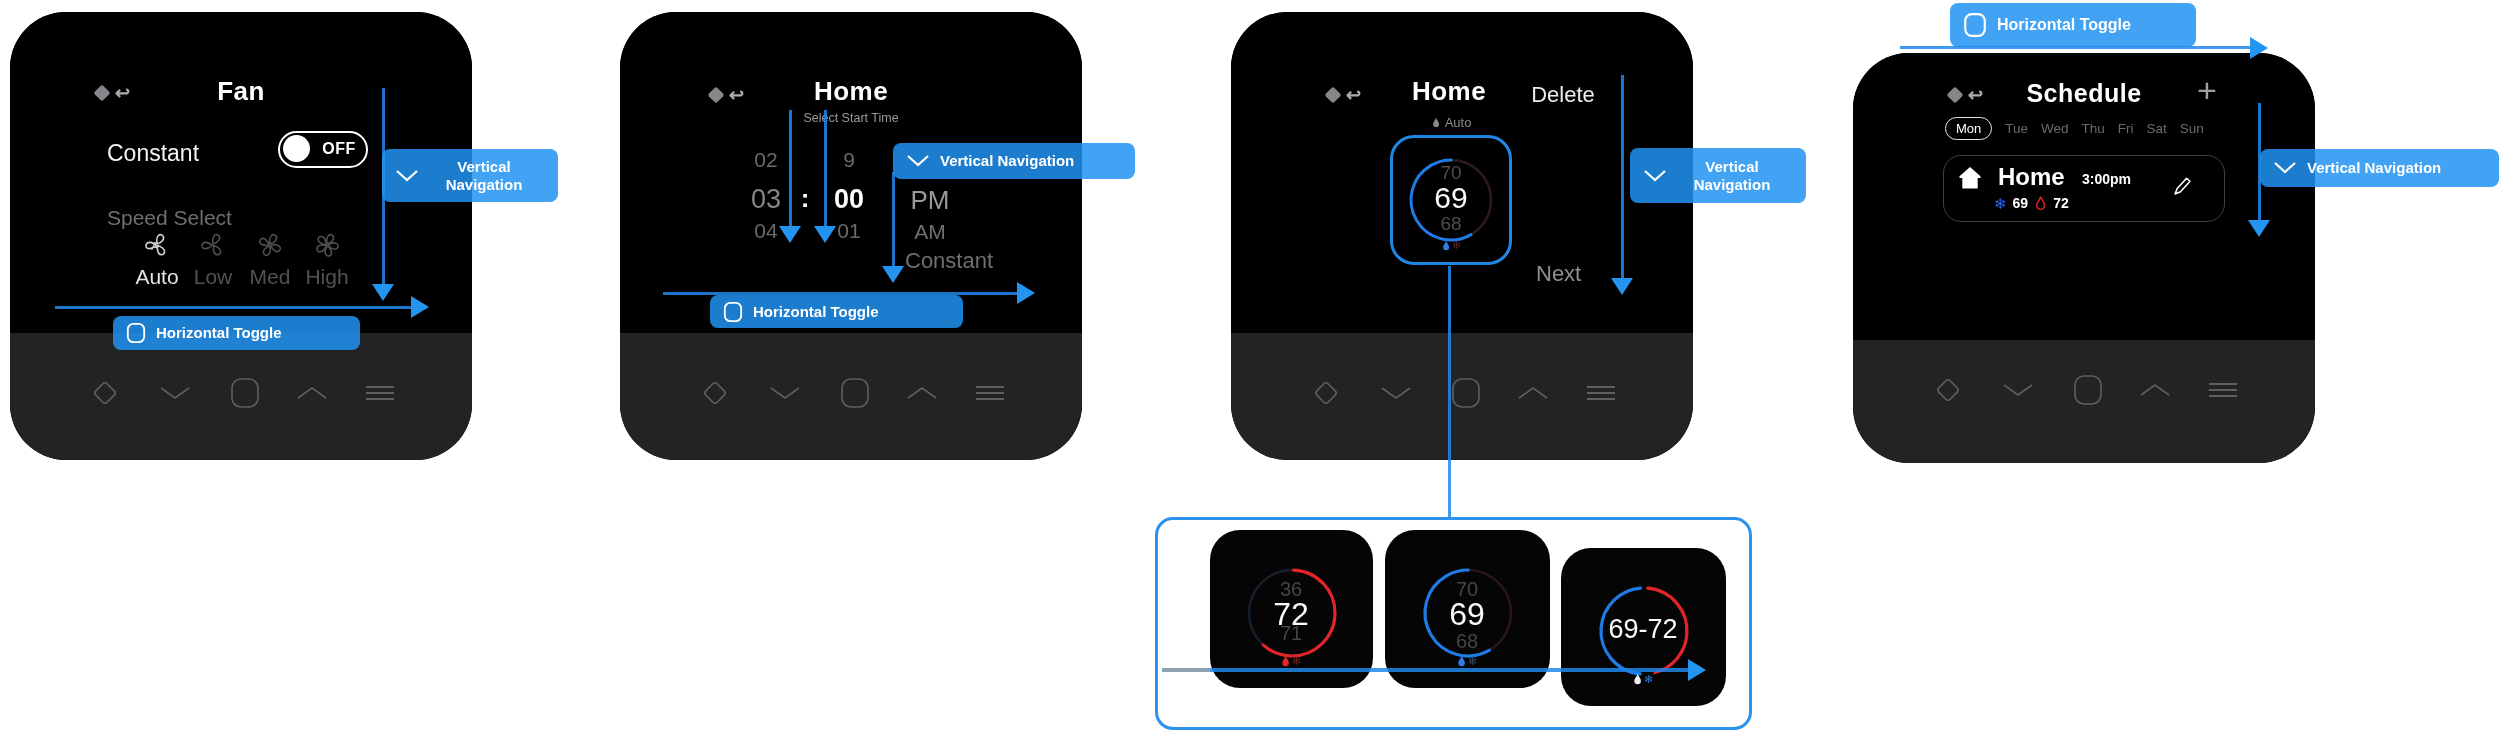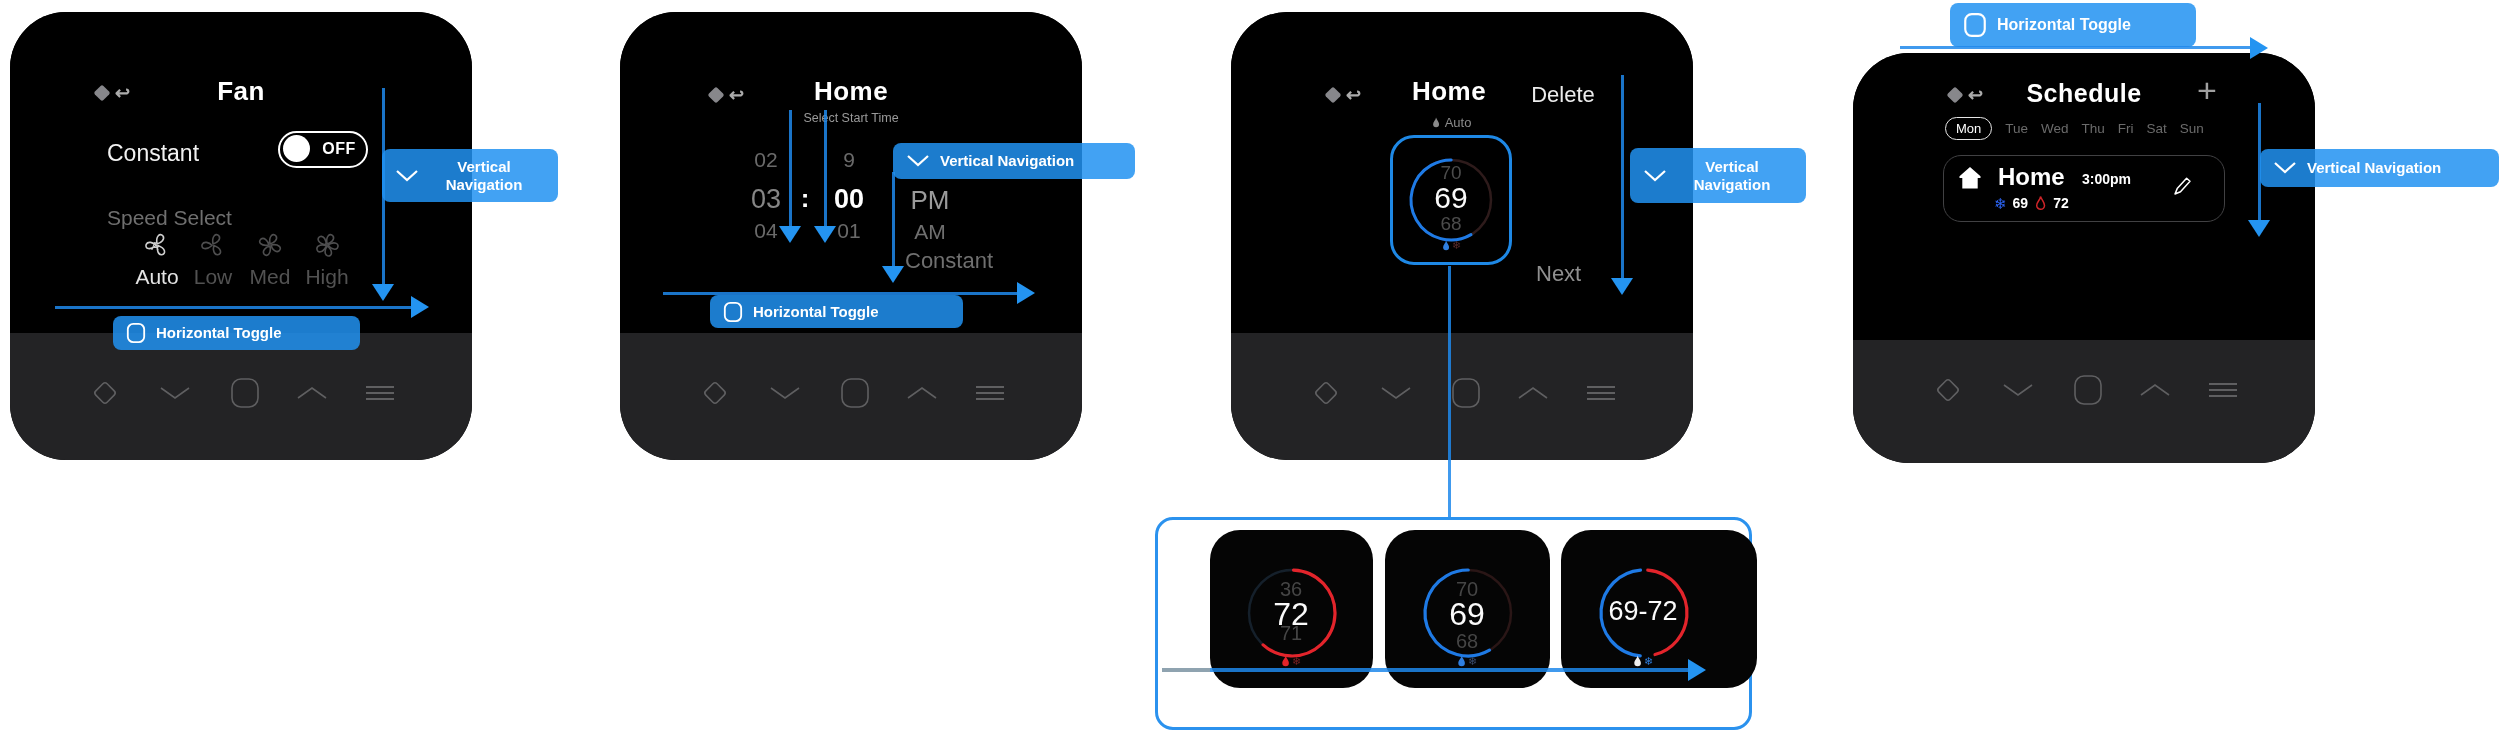--- a/index.html
+++ b/index.html
@@ -323,21 +323,21 @@
     <div class="dialnum" style="left:47px;top:66px;width:70px;font-size:32px;color:#fafafa;font-weight:500;">69</div>
     <div class="dialnum" style="left:52px;top:100px;width:60px;font-size:20px;color:#454545;">68</div>
     <span class="modeico" style="left:71px;top:124px;">
       <svg width="11" height="14" viewBox="0 0 12 13">
           <path d="M6 .5 C6 3.5 2.5 5.5 2.5 8.7 A3.6 3.6 0 0 0 9.7 8.7 C9.7 6 7.4 4 6 .5 Z" fill="#2f7fe0"></path>
         </svg>
       <span class="snow" style="color:#3a4c6e;">❄</span>
     </span>
   </div>
 
-  <div class="tile" style="left:1561px;top:530px;width:196px;height:158px;">
+  <div class="tile" style="left:1561px;top:548px;width:165px;height:158px;">
     <span style="position:absolute;left:28px;top:28px;line-height:0;">
       <svg width="110" height="110" viewBox="-55 -55 110 110">
         <circle r="43" fill="none" stroke="#1e7ae5" stroke-width="3.2" stroke-linecap="round" stroke-dasharray="127.6 142.6" transform="rotate(95)"></circle>
         <circle r="43" fill="none" stroke="#e3242b" stroke-width="3.2" stroke-linecap="round" stroke-dasharray="120 150.2" transform="rotate(-85)"></circle>
       </svg>
     </span>
     <div class="dialnum" style="left:32px;top:66px;width:100px;font-size:27px;color:#fafafa;font-weight:500;">69-72</div>
     <span class="modeico" style="left:71px;top:124px;">
       <svg width="11" height="14" viewBox="0 0 12 13">
           <path d="M6 .5 C6 3.5 2.5 5.5 2.5 8.7 A3.6 3.6 0 0 0 9.7 8.7 C9.7 6 7.4 4 6 .5 Z" fill="#eeeeee"></path>

